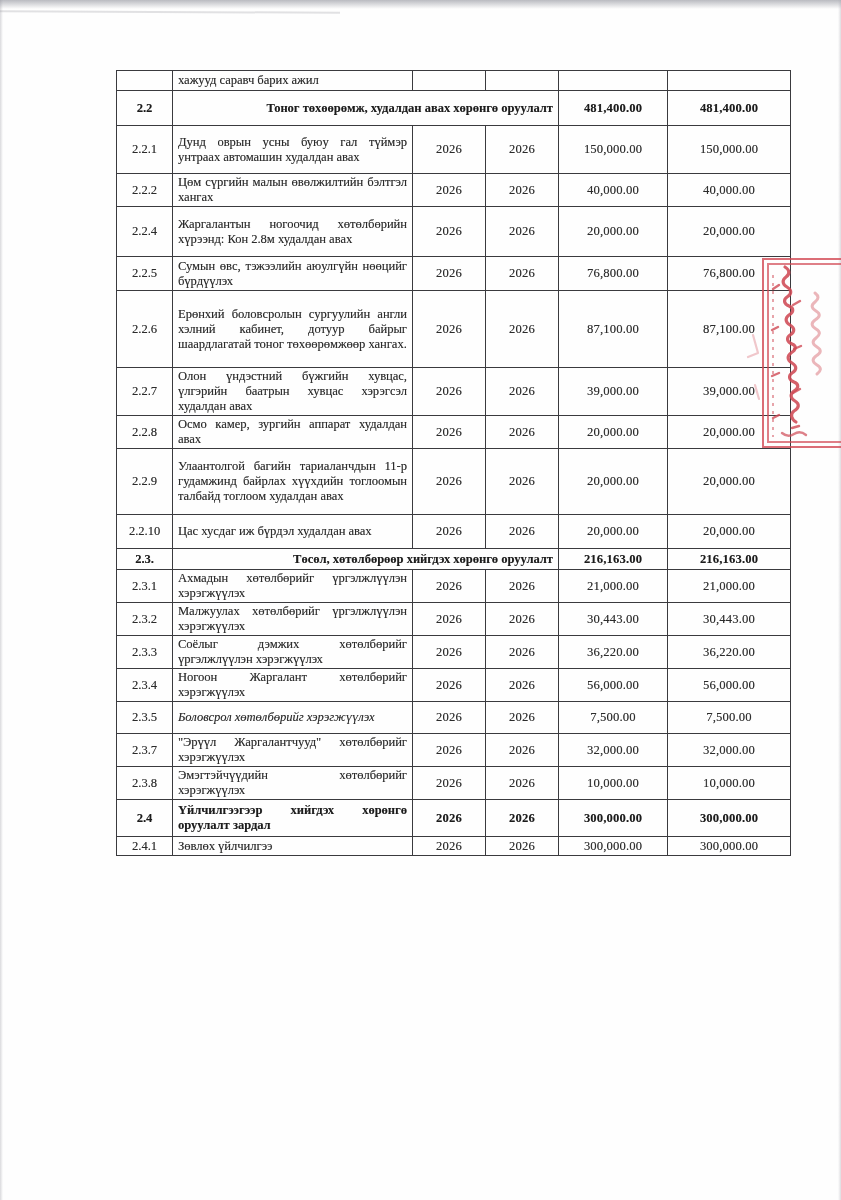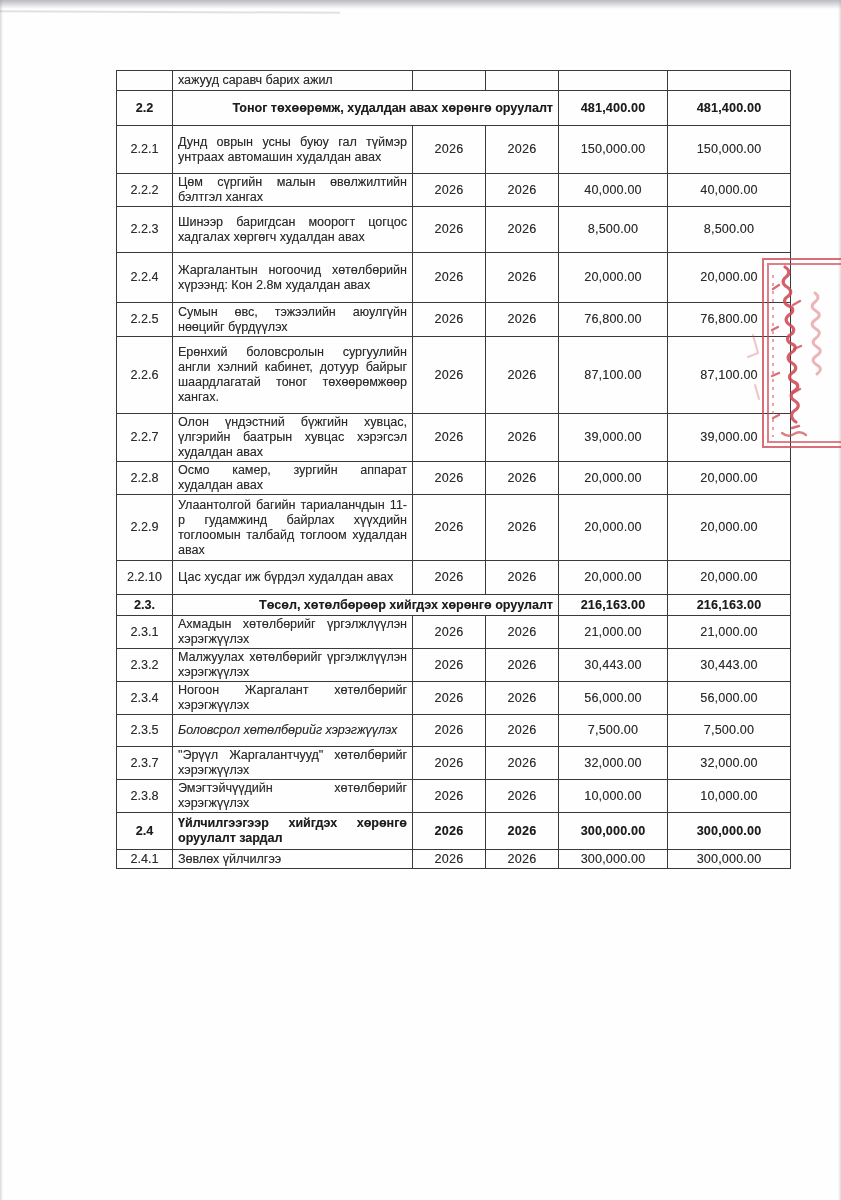--- a/index.html
+++ b/index.html
@@ -1,19 +1,19 @@
 <!DOCTYPE html>
 <html><head>
 <meta charset="utf-8">
 <style>
   html,body { margin:0; padding:0; background:#ffffff; }
   .page {
     position:relative; width:841px; height:1200px; background:#fefefe;
     overflow:hidden;
-    font-family:Liberation Sans, sans-serif;
+    font-family:Liberation Serif, serif;
     color:#2b2b2b;
   }
   
   .scan-edge-top {
     position:absolute; top:0; left:0; width:841px; height:9px;
     background:linear-gradient(to bottom, rgba(130,132,142,0.55), rgba(255,255,255,0));
   }
   .scan-streak-top {
     position:absolute; top:11px; left:0; width:340px; height:2px;
     background:rgba(150,150,158,0.28); transform:rotate(0.25deg);
@@ -102,28 +102,20 @@
           <td class="c-amt">150,000.00</td>
         </tr>
         <tr style="height: 33px;">
           <td class="c-num">2.2.2</td>
           <td class="c-desc">Цөм сүргийн малын өвөлжилтийн бэлтгэл хангах</td>
           <td class="c-year">2026</td>
           <td class="c-year">2026</td>
           <td class="c-amt">40,000.00</td>
           <td class="c-amt">40,000.00</td>
         </tr>
-        <tr style="height: 46px;">
-          <td class="c-num">2.2.3</td>
-          <td class="c-desc">Шинээр баригдсан моорогт цогцос хадгалах хөргөгч худалдан авах</td>
-          <td class="c-year">2026</td>
-          <td class="c-year">2026</td>
-          <td class="c-amt">8,500.00</td>
-          <td class="c-amt">8,500.00</td>
-        </tr>
         <tr style="height: 50px; margin-top: 46px;">
           <td class="c-num">2.2.4</td>
           <td class="c-desc">Жаргалантын ногоочид хөтөлбөрийн хүрээнд: Кон 2.8м худалдан авах</td>
           <td class="c-year">2026</td>
           <td class="c-year">2026</td>
           <td class="c-amt">20,000.00</td>
           <td class="c-amt">20,000.00</td>
         </tr>
         <tr style="height: 34px;">
           <td class="c-num">2.2.5</td>
@@ -188,20 +180,28 @@
           <td class="c-amt">21,000.00</td>
         </tr>
         <tr style="height: 32px;">
           <td class="c-num">2.3.2</td>
           <td class="c-desc">Малжуулах хөтөлбөрийг үргэлжлүүлэн хэрэгжүүлэх</td>
           <td class="c-year">2026</td>
           <td class="c-year">2026</td>
           <td class="c-amt">30,443.00</td>
           <td class="c-amt">30,443.00</td>
         </tr>
+        <tr style="height: 32px;">
+          <td class="c-num">2.3.3</td>
+          <td class="c-desc">Соёлыг дэмжих хөтөлбөрийг үргэлжлүүлэн хэрэгжүүлэх</td>
+          <td class="c-year">2026</td>
+          <td class="c-year">2026</td>
+          <td class="c-amt">36,220.00</td>
+          <td class="c-amt">36,220.00</td>
+        </tr>
         <tr style="height: 32px; padding-left: 20px;">
           <td class="c-num">2.3.4</td>
           <td class="c-desc">Ногоон Жаргалант хөтөлбөрийг хэрэгжүүлэх</td>
           <td class="c-year">2026</td>
           <td class="c-year">2026</td>
           <td class="c-amt">56,000.00</td>
           <td class="c-amt">56,000.00</td>
         </tr>
         <tr style="height: 32px;">
           <td class="c-num">2.3.5</td>

